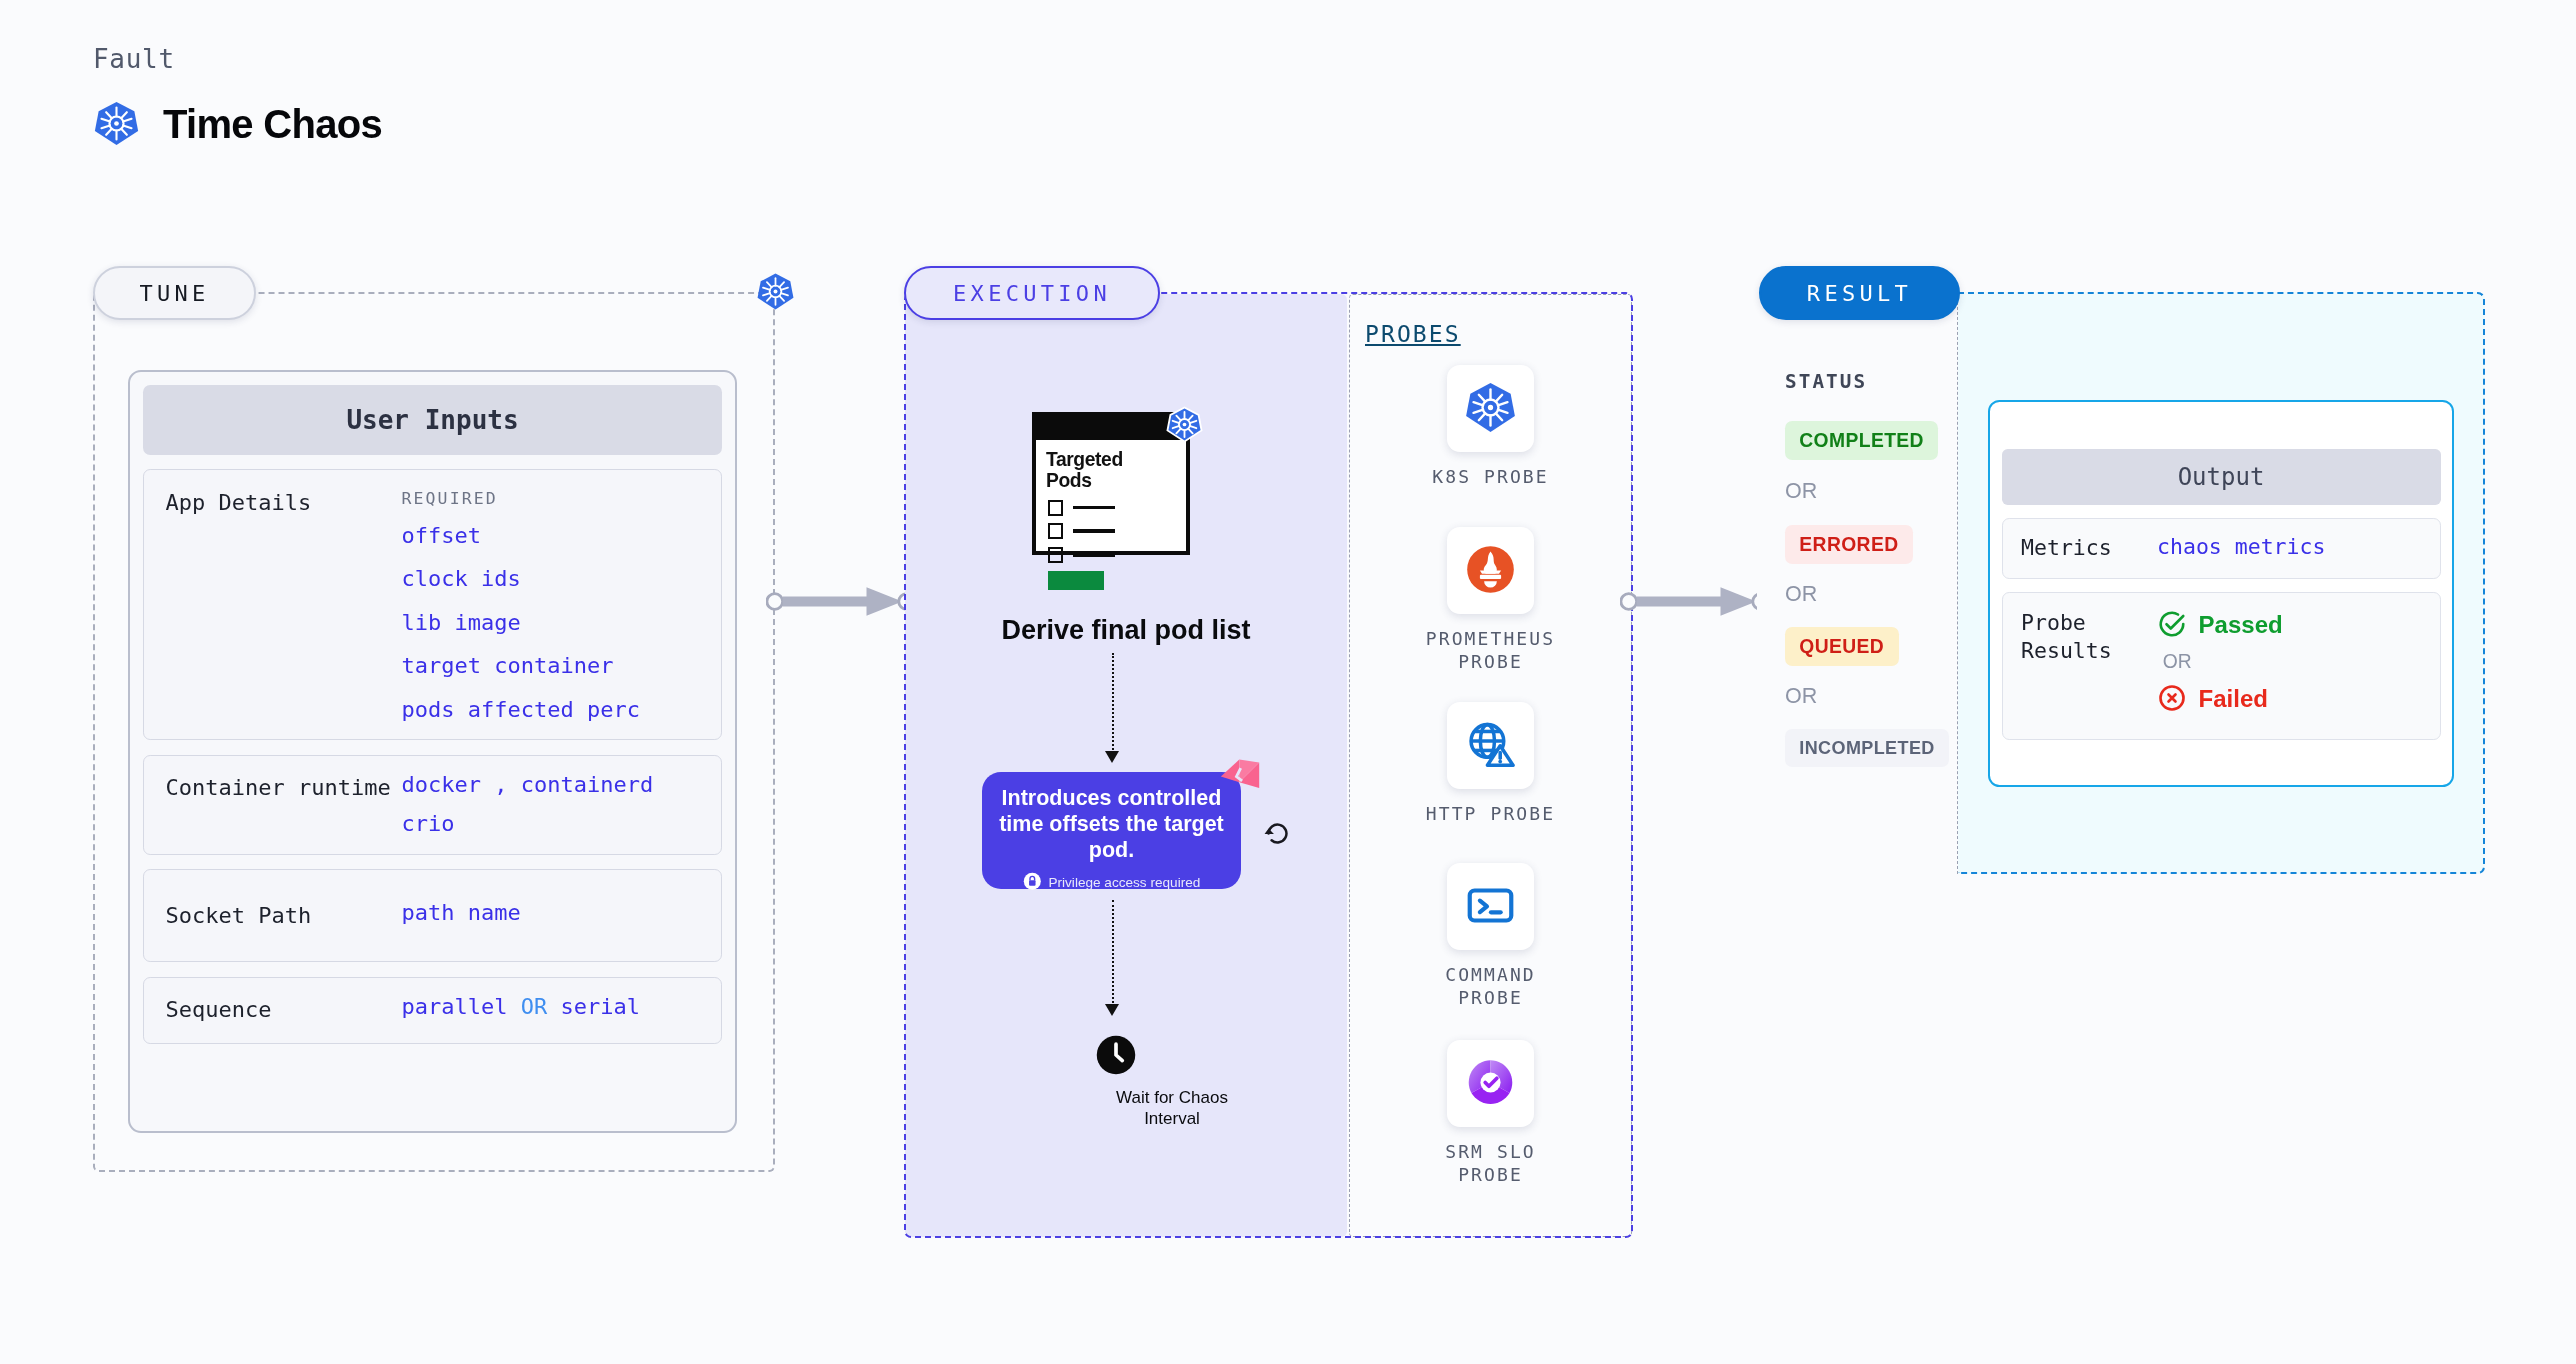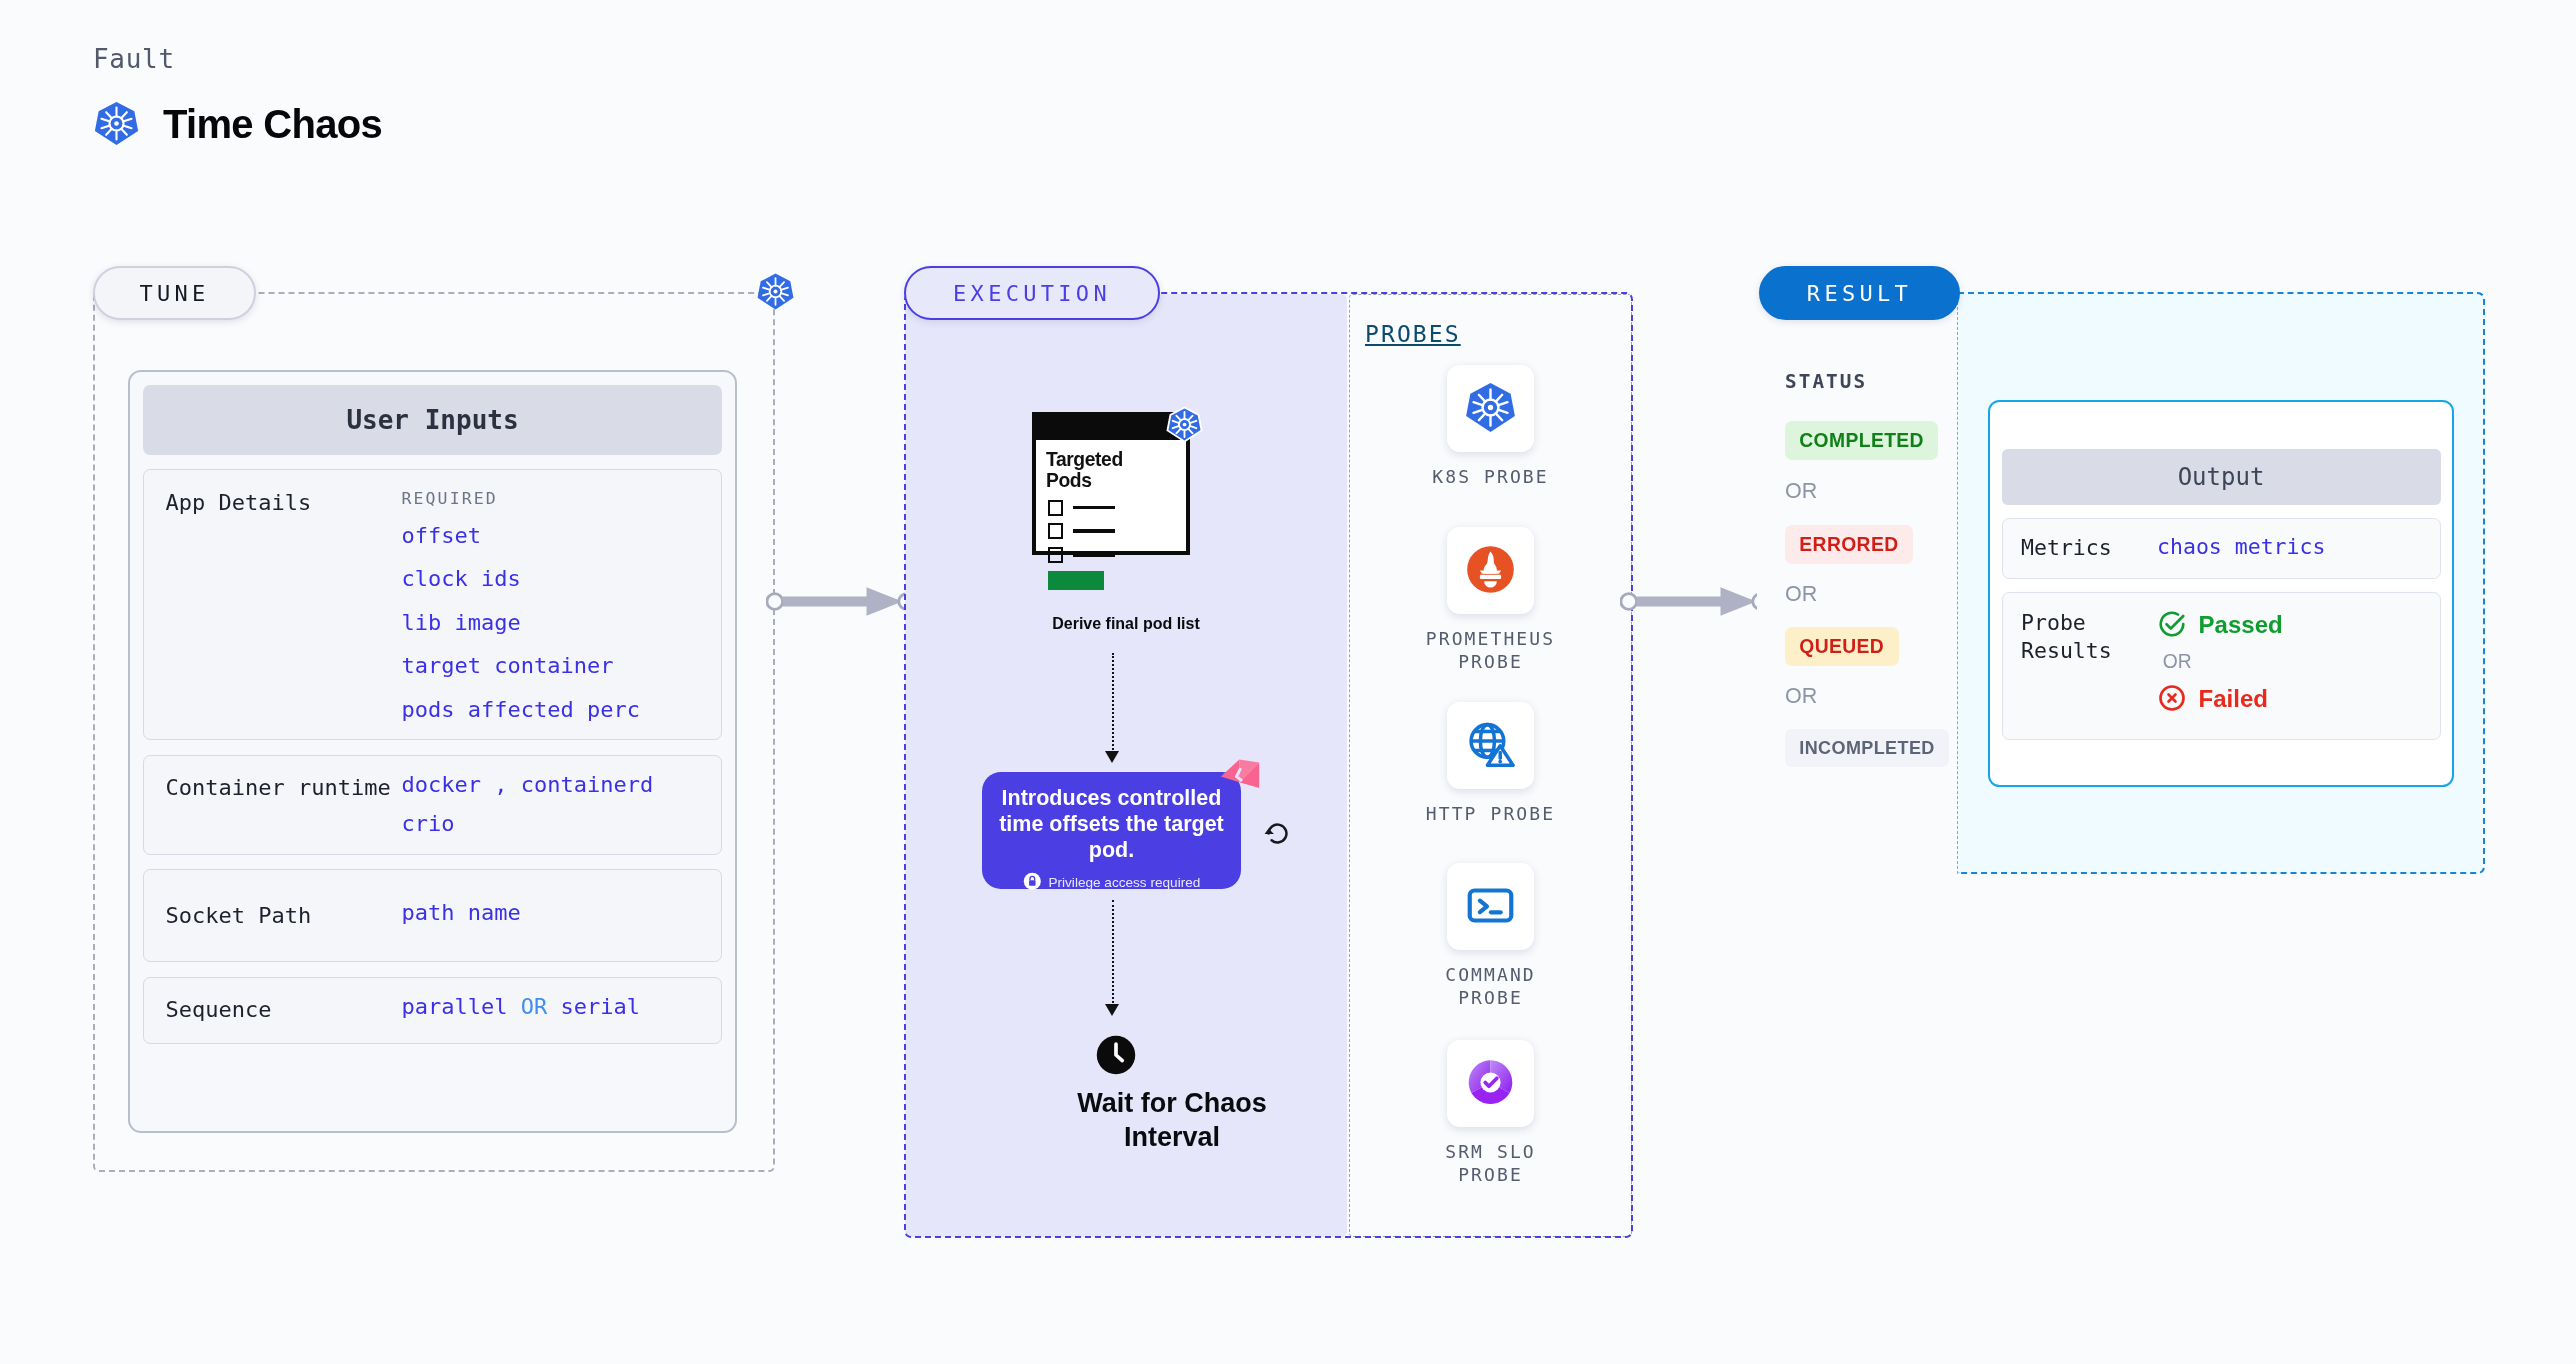--- a/index.html
+++ b/index.html
@@ -146,21 +146,21 @@
     margin: 8.6px 0 0 10px; font-size: 19.3px; font-weight: bold; color: #111;
     line-height: 1.12; letter-spacing: -0.4px;
   }
   .pods-line { display: flex; align-items: center; gap: 10px; margin: 7.9px 0 0 11.5px; }
   .pods-check { width: 15.8px; height: 15.8px; border: 2.9px solid #0b0b0b; }
   .pods-dash { width: 42px; height: 3.6px; background: #0b0b0b; }
   #pods-green { width: 56px; height: 18.6px; background: #0b8a3e; margin: 8.6px 0 0 11.5px; }
   #pods-k8s { position: absolute; left: 1166px; top: 406px; }
   #derive-label {
     position: absolute; left: 905px; top: 615px; width: 442px; text-align: center;
-    font-size: 16px; font-weight: bold; color: #0a0b0e;
+    font-size: 27px; font-weight: bold; color: #0a0b0e;
   }
 
   .conn-dotted {
     position: absolute; border-left: 2.9px dotted #111;
   }
   .arrowhead-down {
     position: absolute;
     width: 0; height: 0;
     border-left: 7.9px solid transparent;
     border-right: 7.9px solid transparent;
@@ -181,21 +181,21 @@
     display: flex; align-items: center; justify-content: center;
     gap: 7.2px; margin-top: 8.6px;
   }
   #priv-text { color: #e9e8fb; font-size: 13.6px; }
   #ribbon { position: absolute; left: 1218px; top: 758px; }
   #loop-icon { position: absolute; left: 1261px; top: 817px; }
 
   #clock-icon { position: absolute; left: 1095px; top: 1034px; }
   #wait-label {
     position: absolute; left: 905px; top: 1087px; width: 534px; text-align: center;
-    font-size: 27px; font-weight: bold; color: #0a0b0e; line-height: 1.25;
+    font-size: 17px; font-weight: normal; color: #0a0b0e; line-height: 1.25;
   }
 
   
   #result-status-col {
     position: absolute; left: 1757px; top: 292px;
     width: 201px; height: 582px;
     background: #fafbfd;
     border-right: 1.4px dashed #9aa0b2;
   }
   #result-output-frame {

